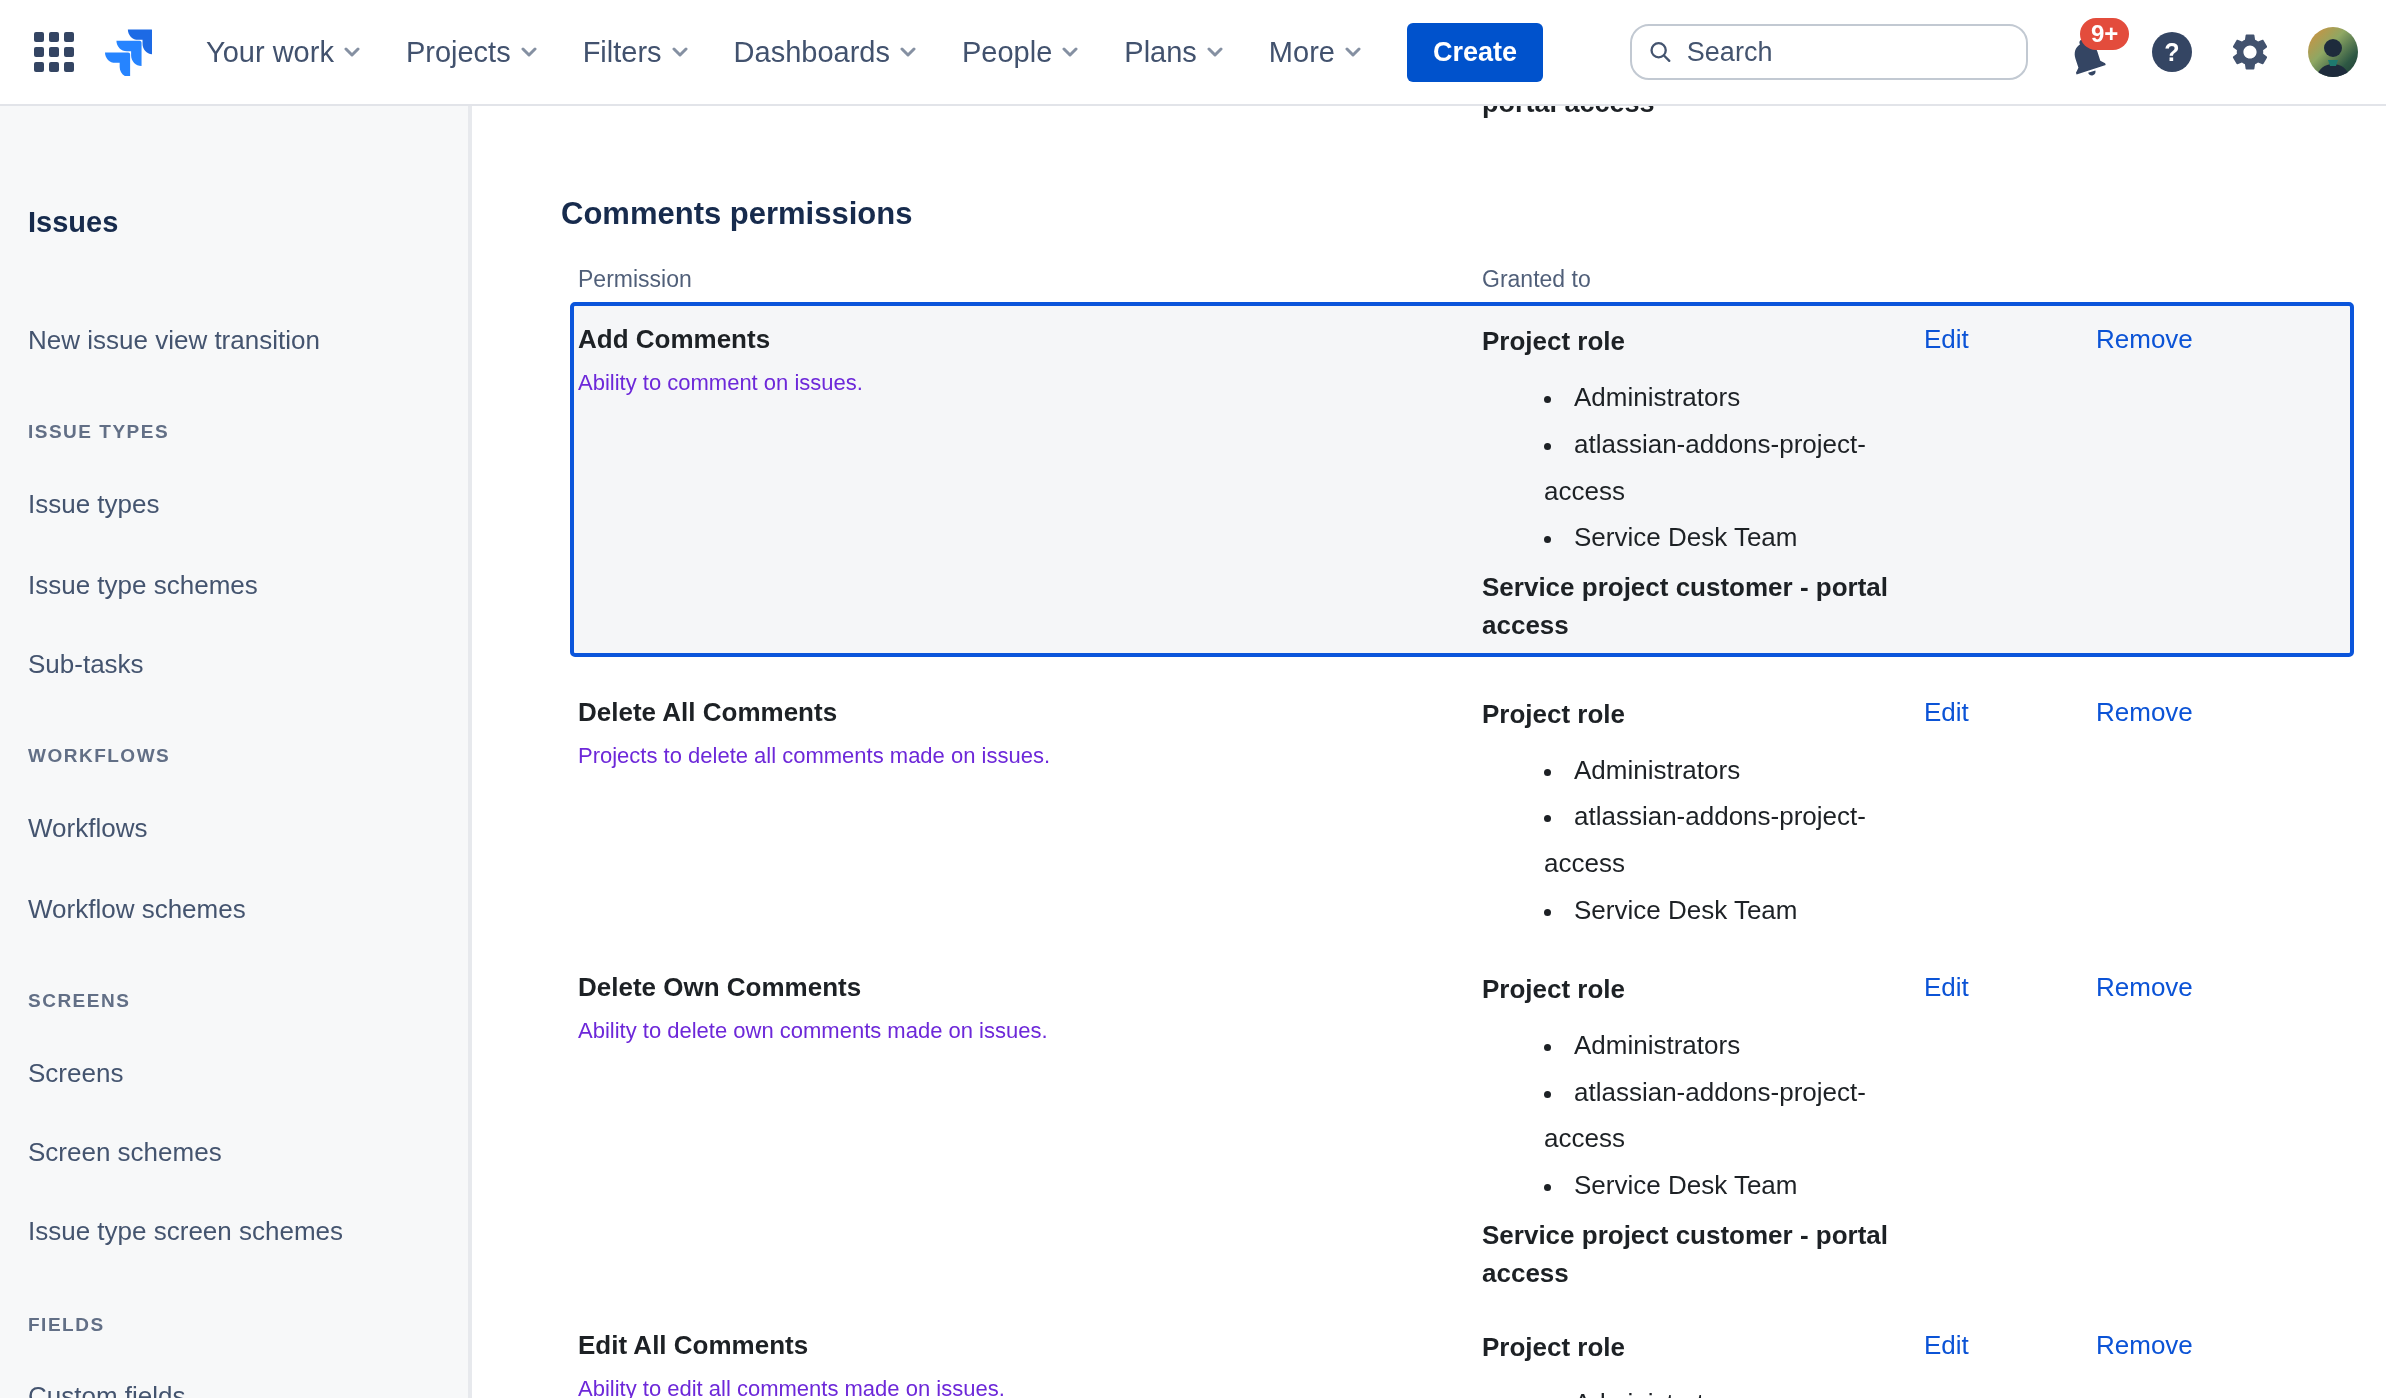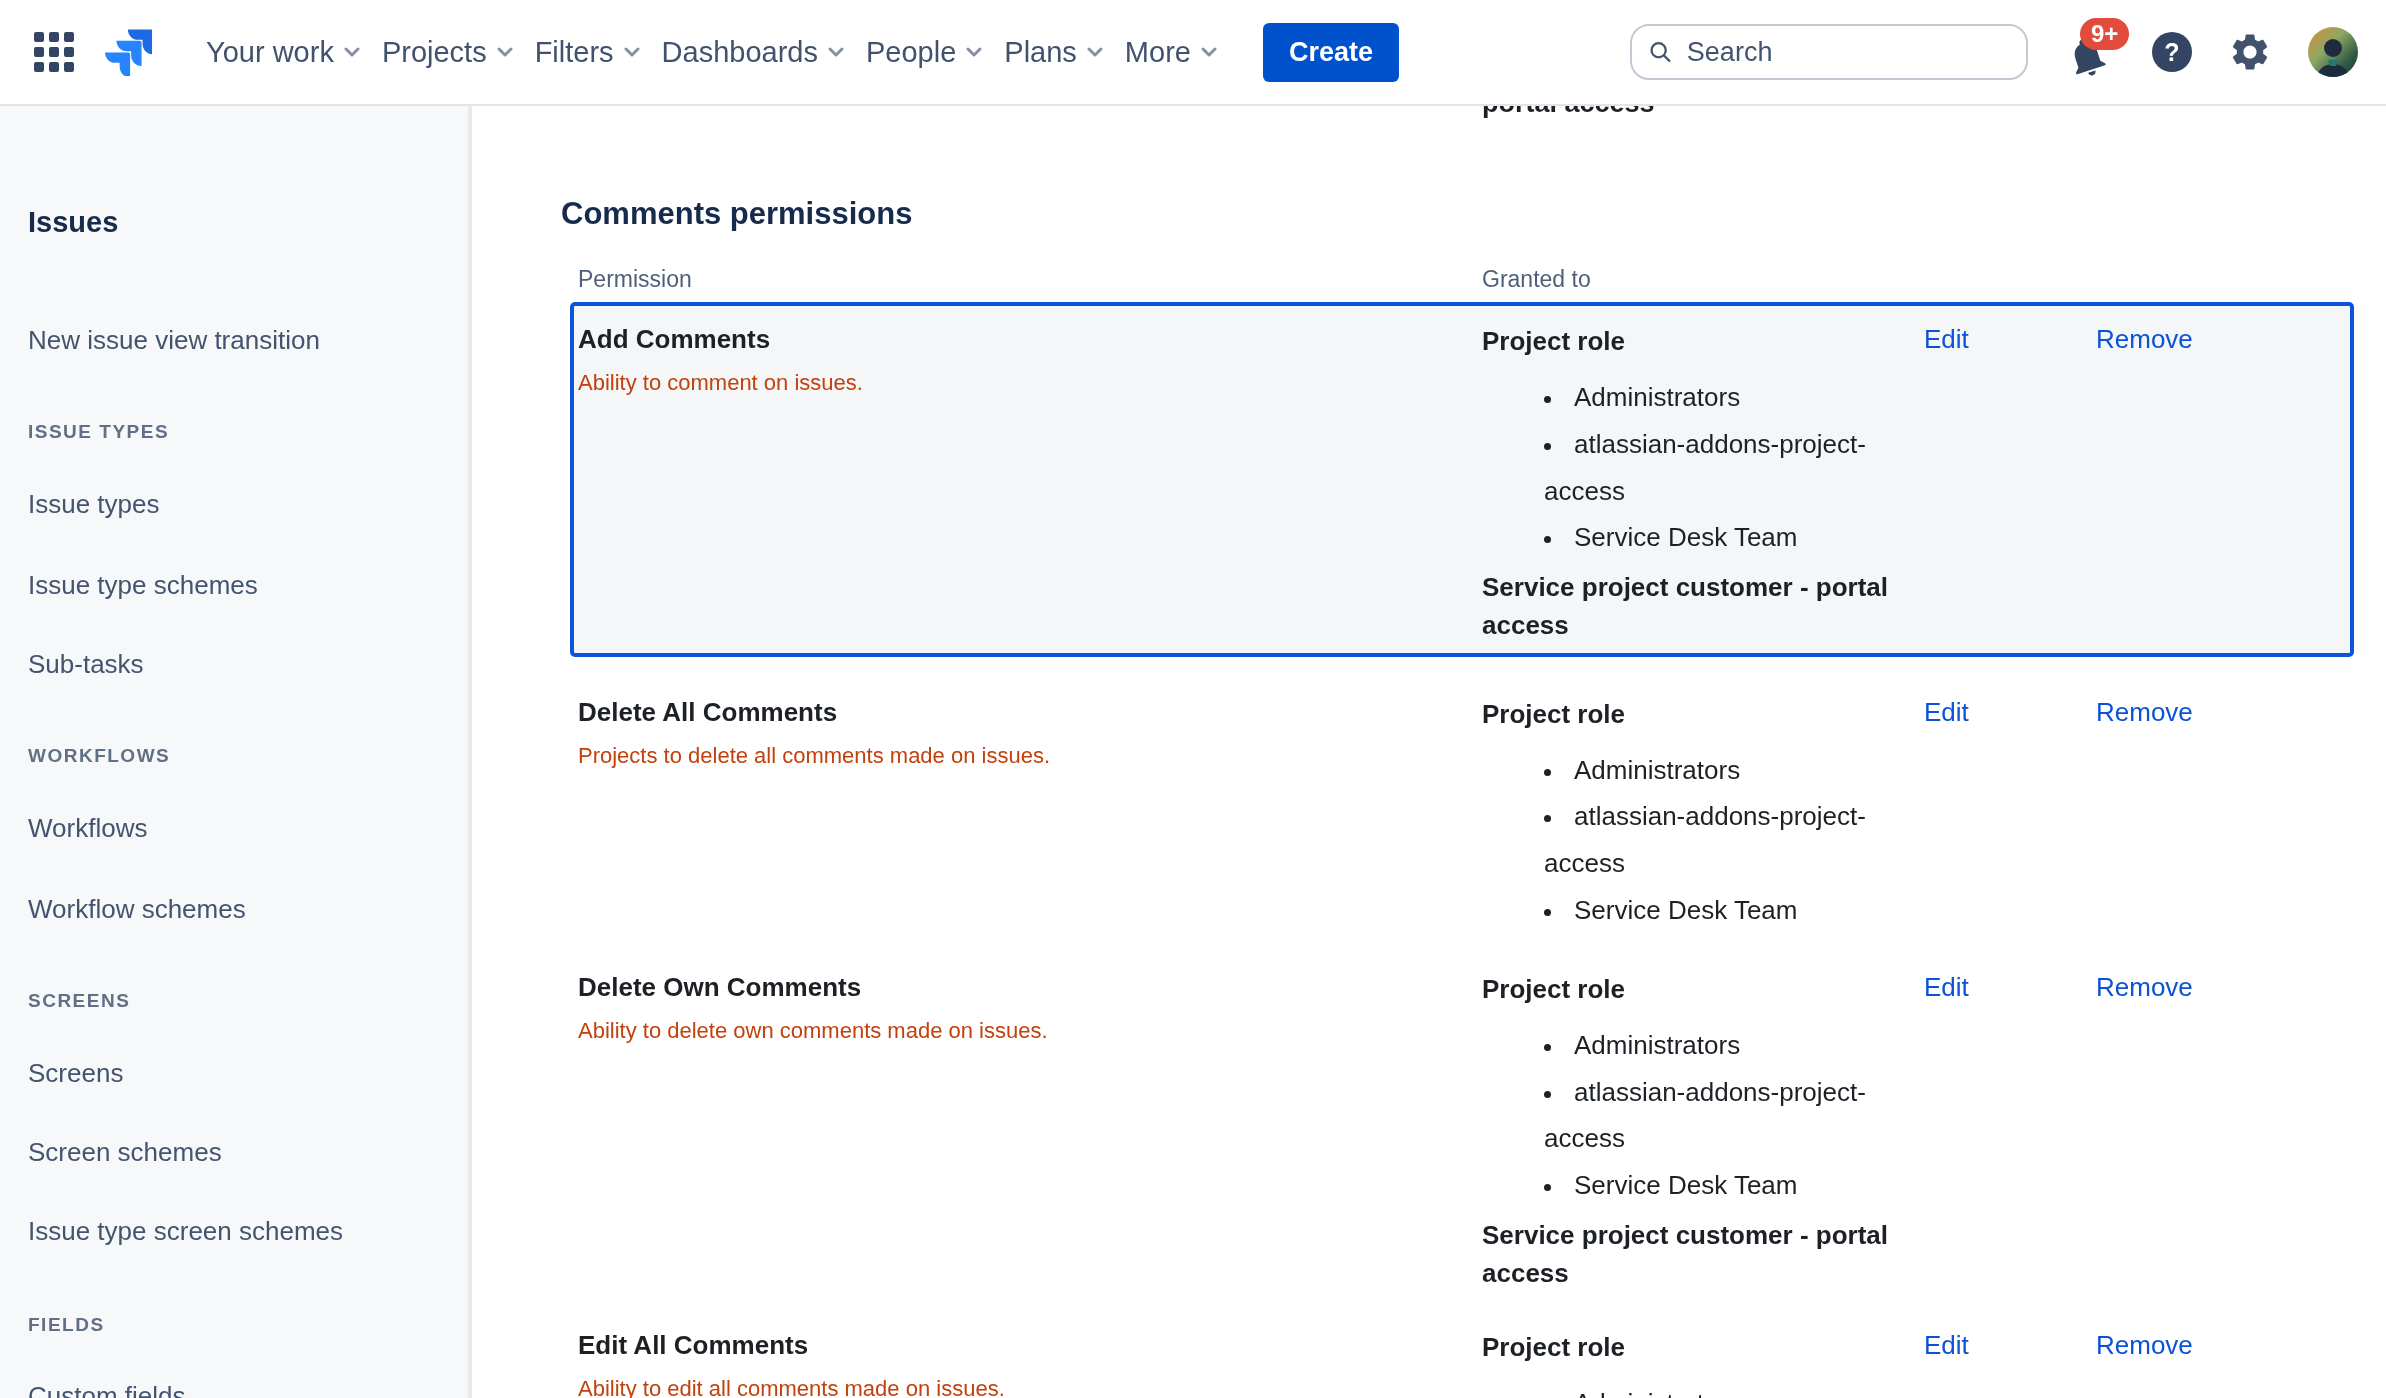--- a/index.html
+++ b/index.html
@@ -5,21 +5,21 @@
   html,body{margin:0;padding:0;background:#fff;}
   .canvas{position:relative;width:2386px;height:1398px;overflow:hidden;background:#fff;
           font-family:"Liberation Sans",sans-serif;-webkit-font-smoothing:antialiased;}
 
   
   .topnav{position:absolute;top:0;left:0;right:0;height:104px;background:#fff;
           border-bottom:2px solid #E2E4E9;display:flex;align-items:center;z-index:5;}
   .appgrid{display:grid;grid-template-columns:repeat(3,10px);grid-gap:5px;margin-left:34px;cursor:pointer;}
   .appgrid i{width:10px;height:10px;background:#344563;border-radius:2px;}
   .logo{margin-left:30px;display:flex;align-items:center;}
-  .menu{display:flex;align-items:center;margin-left:54px;gap:22px;}
+  .menu{display:flex;align-items:center;margin-left:54px;gap:46px;}
   .nav-item{display:flex;align-items:center;gap:10px;font-size:29px;font-weight:500;color:#42526E;cursor:pointer;white-space:nowrap;}
   .create-btn{margin-left:46px;background:#0052CC;color:#fff;font-size:27px;font-weight:700;
               border:none;border-radius:6px;padding:14px 26px;cursor:pointer;font-family:inherit;}
   .nav-right{margin-left:auto;display:flex;align-items:center;gap:36px;padding-right:28px;}
   .search{display:flex;align-items:center;width:398px;height:56px;border:2px solid #C2C9D2;border-radius:19px;
           padding:0 16px;gap:12px;background:#fff;box-sizing:border-box;}
   .search input{border:none;outline:none;font-size:27px;color:#172B4D;width:100%;font-family:inherit;background:transparent;}
   .search input::placeholder{color:#44546F;opacity:1;}
   .bell-wrap{position:relative;width:52px;height:56px;cursor:pointer;}
   .bell-wrap svg{position:absolute;left:0;bottom:0;transform:rotate(-18deg);}
@@ -46,21 +46,21 @@
   .col-headers{position:absolute;left:98px;top:266px;width:1784px;font-size:23px;color:#505F79;}
   .col-headers .c1{position:absolute;left:8px;top:0;}
   .col-headers .c2{position:absolute;left:912px;top:0;}
 
   .ptable{position:absolute;left:98px;top:302px;width:1784px;}
   .prow{display:grid;grid-template-columns:904px 442px 172px 1fr;align-items:start;
         padding:26px 0 12px 8px;box-sizing:border-box;}
   .prow.highlighted{border:4px solid #0B55DB;background:#F5F6F8;border-radius:5px;
                     padding:18px 0 8px 4px;margin-bottom:14px;}
   .pname{font-size:26px;font-weight:700;color:#1D2125;}
-  .pdesc{margin-top:15px;font-size:22px;color:#c2410c;}
+  .pdesc{margin-top:15px;font-size:22px;color:#6d28d9;}
   .gtitle{font-size:26px;font-weight:700;color:#1D2125;line-height:34px;}
   .groles{list-style-type:disc;list-style-position:inside;margin:16px 0 0 0;padding:0 0 0 62px;
           font-size:26px;color:#1D2125;}
   .groles li{margin:0;line-height:1.8;}
   .groles li::marker{font-size:22px;}
   .gextra{margin-top:8px;font-size:26px;font-weight:700;color:#1D2125;line-height:1.45;}
   .plink{font-size:26px;color:#0B53D6;cursor:pointer;text-decoration:none;display:inline-block;}
   .chev{flex:none;}
 </style>
 </head>

